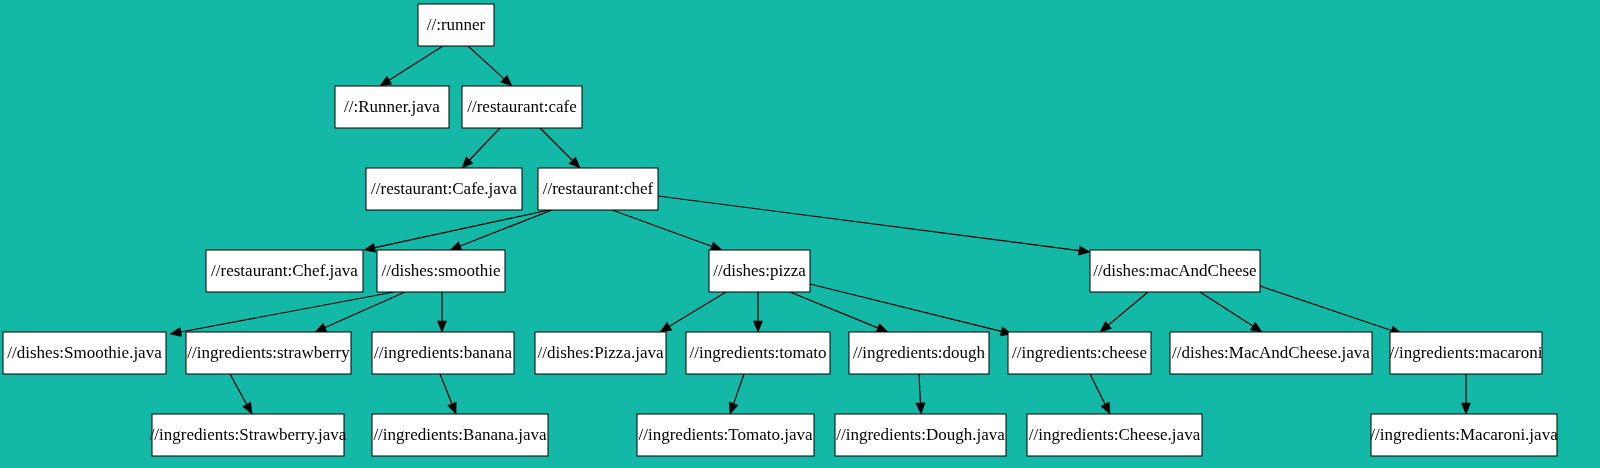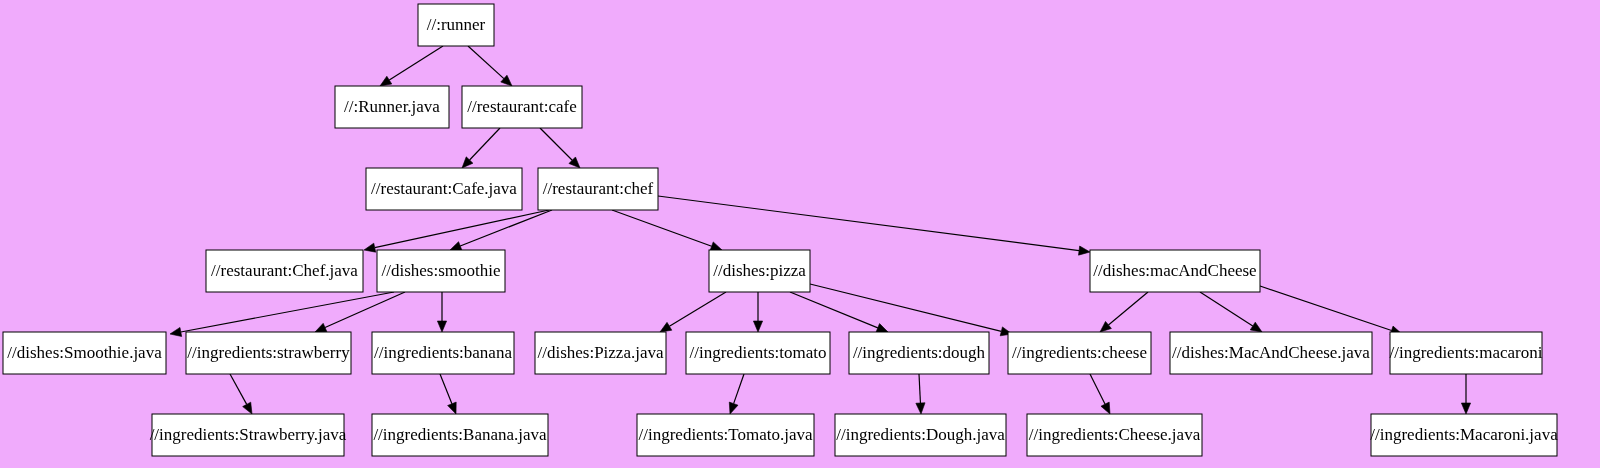--- a/index.html
+++ b/index.html
@@ -4,21 +4,21 @@
 <style>
   html, body {
     margin: 0;
     padding: 0;
     background: #ffffff;
   }
   #graph-canvas {
     position: relative;
     width: 1600px;
     height: 468px;
-    background: #f0abfc;
+    background: #14b8a6;
     font-family: "Liberation Serif", "DejaVu Serif", serif;
     overflow: hidden;
   }
   svg.graph-svg {
     position: absolute;
     left: 0;
     top: 0;
     width: 1600px;
     height: 468px;
     display: block;

